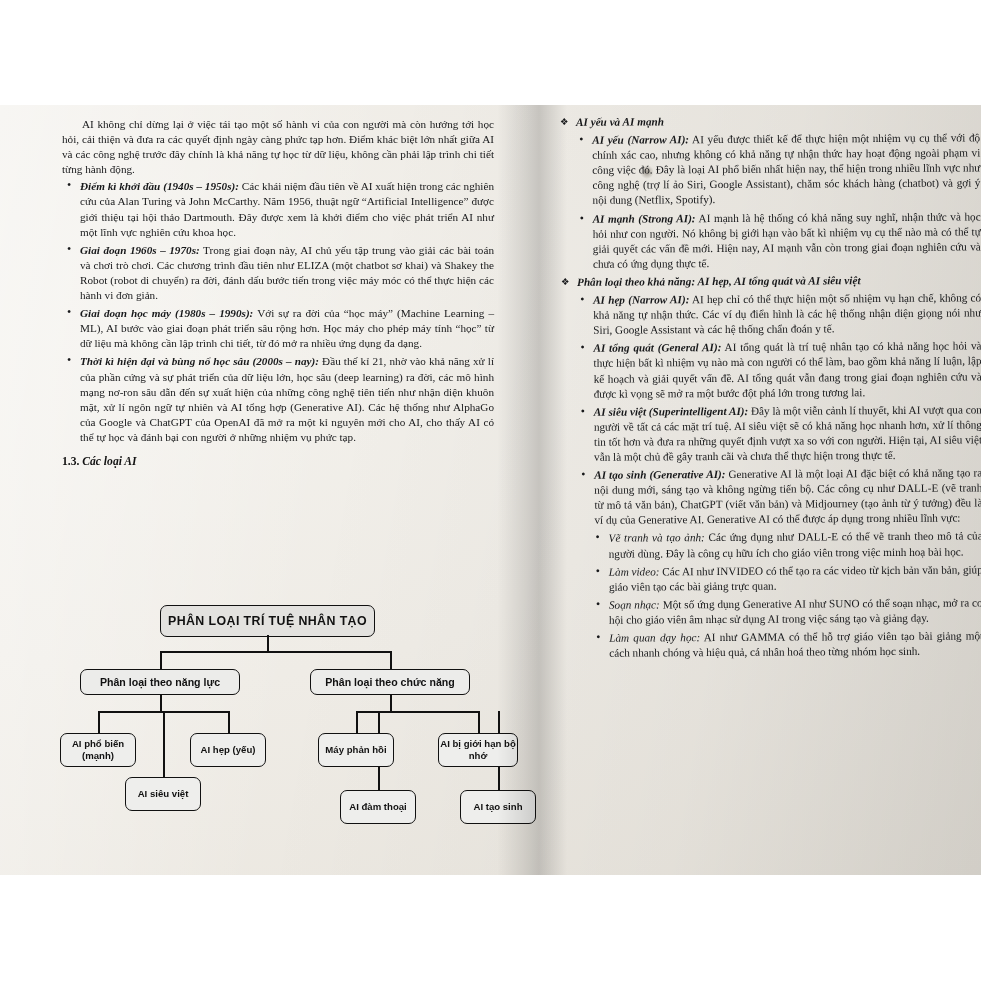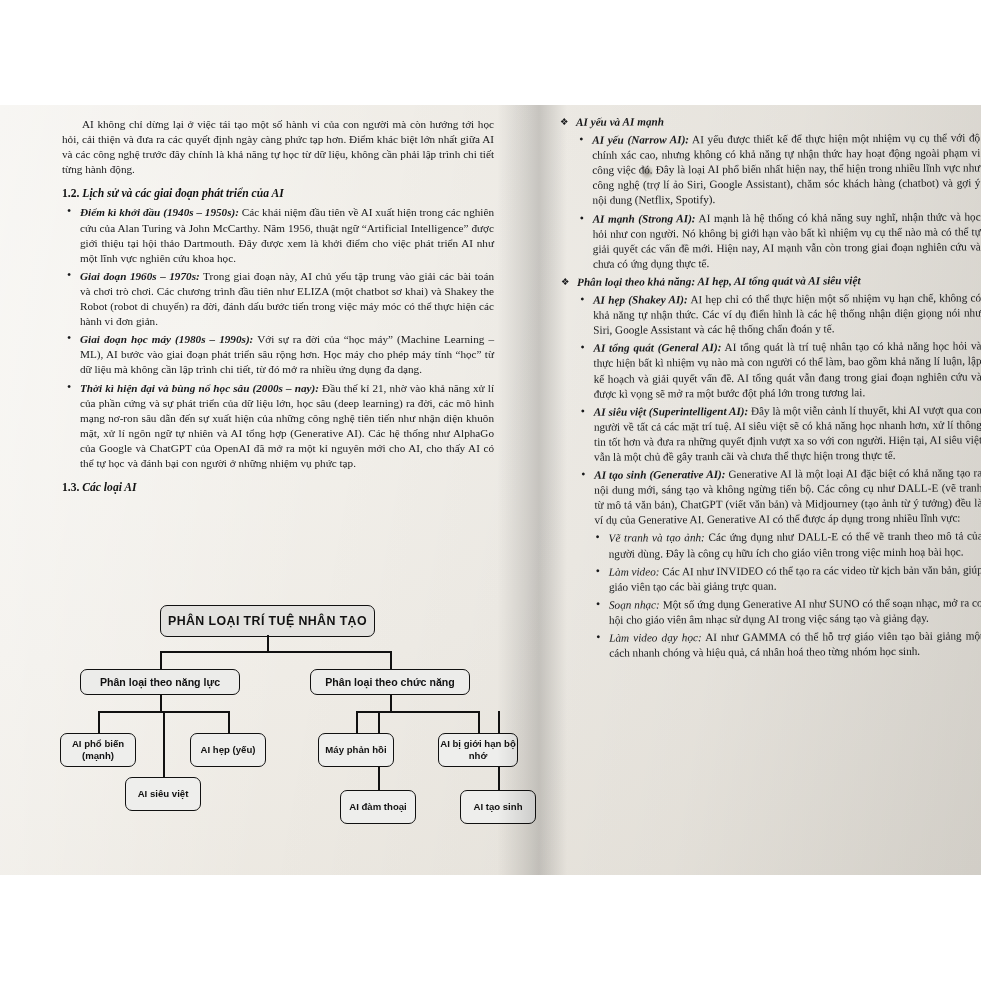--- a/index.html
+++ b/index.html
@@ -125,24 +125,20 @@
 <body>
 
 <div class="page">
   <div class="scan">
 
     <div class="smudge"></div>
 
     <div class="leftcol">
       <p class="indent">AI không chỉ dừng lại ở việc tái tạo một số hành vi của con người mà còn hướng tới học hỏi, cải thiện và đưa ra các quyết định ngày càng phức tạp hơn. Điểm khác biệt lớn nhất giữa AI và các công nghệ trước đây chính là khả năng tự học từ dữ liệu, không cần phải lập trình chi tiết từng hành động.</p>
 
-      <div class="h2">
-        <span class="num">1.2.</span>
-        <span>Lịch sử và các giai đoạn phát triển của AI</span>
-      </div>
 
 
       <ul>
         <li>
           <span class="bdit">Điểm kì khởi đầu (1940s – 1950s):</span><span> Các khái niệm đầu tiên về AI xuất hiện trong các nghiên cứu của Alan Turing và John McCarthy. Năm 1956, thuật ngữ “Artificial Intelligence” được giới thiệu tại hội thảo Dartmouth. Đây được xem là khởi điểm cho việc phát triển AI như một lĩnh vực nghiên cứu khoa học.</span>
         </li>
         <li>
           <span class="bdit">Giai đoạn 1960s – 1970s:</span><span> Trong giai đoạn này, AI chủ yếu tập trung vào giải các bài toán và chơi trò chơi. Các chương trình đầu tiên như ELIZA (một chatbot sơ khai) và Shakey the Robot (robot di chuyển) ra đời, đánh dấu bước tiến trong việc máy móc có thể thực hiện các hành vi đơn giản.</span>
         </li>
         <li>
@@ -207,21 +203,21 @@
         </li>
       </ul>
 
       <ul class="lvl1">
         <li class="diamond">
           <span class="bdit">Phân loại theo khả năng: AI hẹp, AI tổng quát và AI siêu việt</span>
         </li>
       </ul>
       <ul class="lvl2">
         <li>
-          <span class="bdit">AI hẹp (Shakey AI):</span><span> AI hẹp chỉ có thể thực hiện một số nhiệm vụ hạn chế, không có khả năng tự nhận thức. Các ví dụ điển hình là các hệ thống nhận diện giọng nói như Siri, Google Assistant và các hệ thống chẩn đoán y tế.</span>
+          <span class="bdit">AI hẹp (Narrow AI):</span><span> AI hẹp chỉ có thể thực hiện một số nhiệm vụ hạn chế, không có khả năng tự nhận thức. Các ví dụ điển hình là các hệ thống nhận diện giọng nói như Siri, Google Assistant và các hệ thống chẩn đoán y tế.</span>
         </li>
         <li>
           <span class="bdit">AI tổng quát (General AI):</span><span> AI tổng quát là trí tuệ nhân tạo có khả năng học hỏi và thực hiện bất kì nhiệm vụ nào mà con người có thể làm, bao gồm khả năng lí luận, lập kế hoạch và giải quyết vấn đề. AI tổng quát vẫn đang trong giai đoạn nghiên cứu và được kì vọng sẽ mở ra một bước đột phá lớn trong tương lai.</span>
         </li>
         <li>
           <span class="bdit">AI siêu việt (Superintelligent AI):</span><span> Đây là một viễn cảnh lí thuyết, khi AI vượt qua con người về tất cả các mặt trí tuệ. AI siêu việt sẽ có khả năng học nhanh hơn, xử lí thông tin tốt hơn và đưa ra những quyết định vượt xa so với con người. Hiện tại, AI siêu việt vẫn là một chủ đề gây tranh cãi và chưa thể thực hiện trong thực tế.</span>
         </li>
         <li>
           <span class="bdit">AI tạo sinh (Generative AI):</span><span> Generative AI là một loại AI đặc biệt có khả năng tạo ra nội dung mới, sáng tạo và không ngừng tiến bộ. Các công cụ như DALL-E (vẽ tranh từ mô tả văn bản), ChatGPT (viết văn bản) và Midjourney (tạo ảnh từ ý tưởng) đều là ví dụ của Generative AI. Generative AI có thể được áp dụng trong nhiều lĩnh vực:</span>
         </li>
@@ -230,21 +226,21 @@
         <li>
           <span class="it">Vẽ tranh và tạo ảnh:</span><span> Các ứng dụng như DALL-E có thể vẽ tranh theo mô tả của người dùng. Đây là công cụ hữu ích cho giáo viên trong việc minh hoạ bài học.</span>
         </li>
         <li>
           <span class="it">Làm video:</span><span> Các AI như INVIDEO có thể tạo ra các video từ kịch bản văn bản, giúp giáo viên tạo các bài giảng trực quan.</span>
         </li>
         <li>
           <span class="it">Soạn nhạc:</span><span> Một số ứng dụng Generative AI như SUNO có thể soạn nhạc, mở ra cơ hội cho giáo viên âm nhạc sử dụng AI trong việc sáng tạo và giảng dạy.</span>
         </li>
         <li>
-          <span class="it">Làm video dạy học:</span><span> AI như GAMMA có thể hỗ trợ giáo viên tạo bài giảng một cách nhanh chóng và hiệu quả, cá nhân hoá theo từng nhóm học sinh.</span>
+          <span class="it">Làm quan dạy học:</span><span> AI như GAMMA có thể hỗ trợ giáo viên tạo bài giảng một cách nhanh chóng và hiệu quả, cá nhân hoá theo từng nhóm học sinh.</span>
         </li>
       </ul>
     </div>
 
     <div class="gutter"></div>
 
   </div>
 </div>
 
 </body></html>

